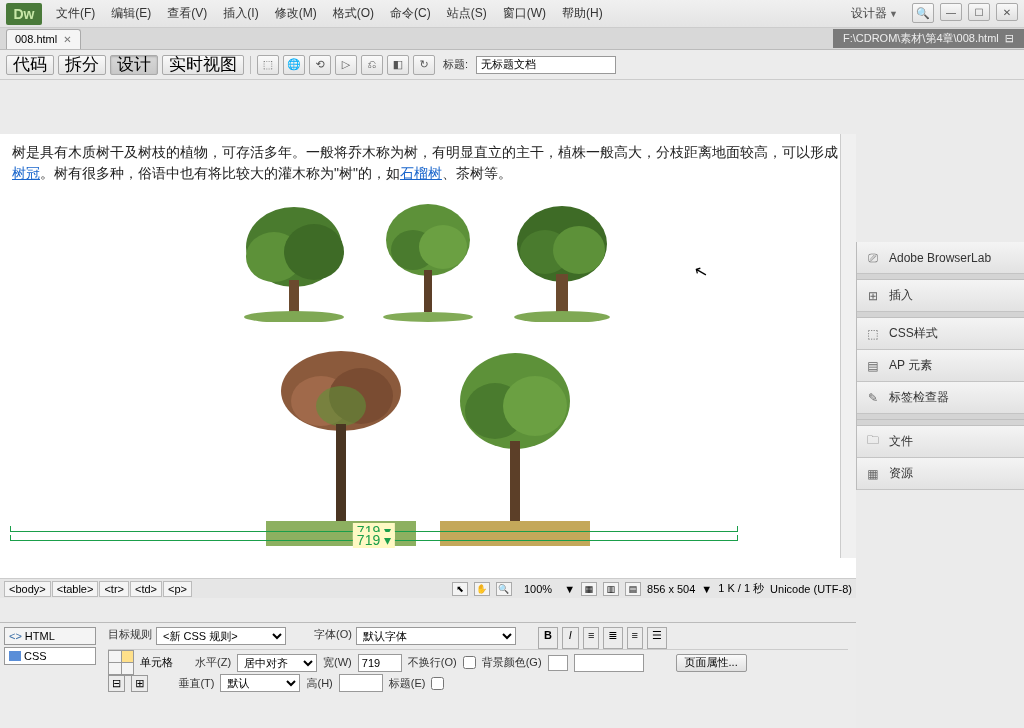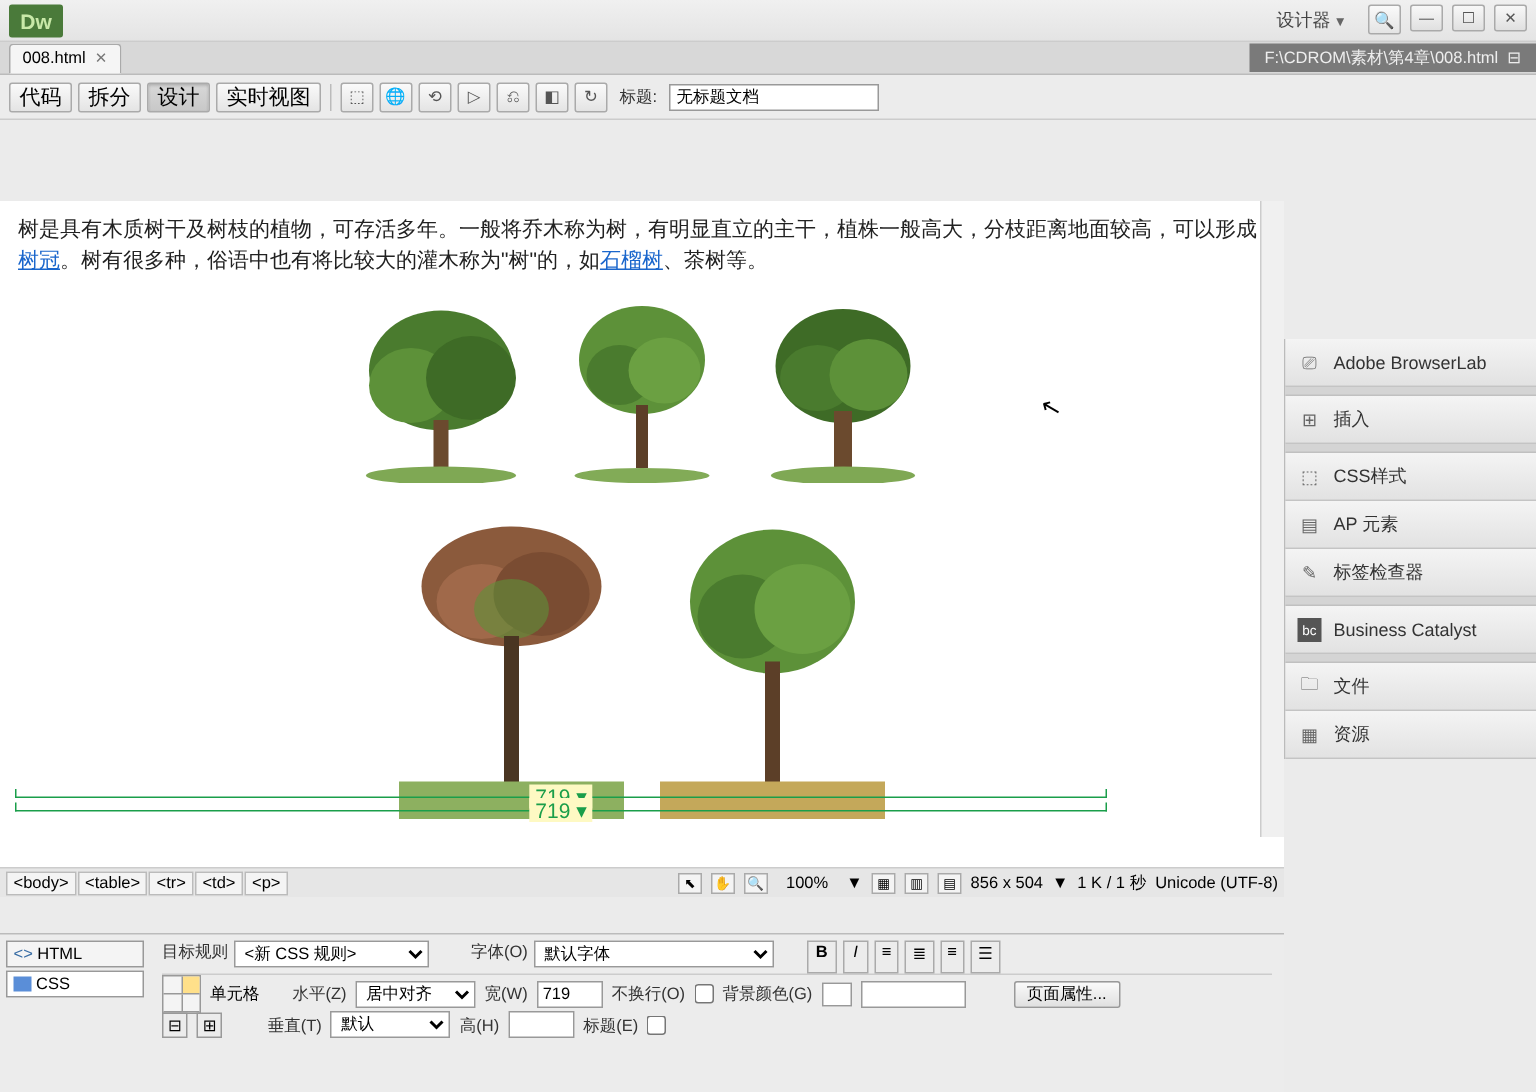--- a/index.html
+++ b/index.html
@@ -16,21 +16,21 @@
 .win-btn { width: 22px; height: 18px; background: linear-gradient(#f8f8f8,#e0e0e0); border: 1px solid #aaa; border-radius: 2px; display: flex; align-items: center; justify-content: center; font-size: 10px; color: #555; }
 
 
 .tabbar { height: 22px; background: #d8d8d8; border-bottom: 1px solid #bbb; display: flex; align-items: center; padding-left: 6px; }
 .tab { height: 20px; background: #f5f5f5; border: 1px solid #aaa; border-bottom: none; border-radius: 3px 3px 0 0; padding: 2px 8px; display: flex; align-items: center; gap: 6px; font-size: 11px; }
 .tab-close { font-size: 10px; color: #777; }
 .path-display { margin-left: auto; padding: 2px 10px; background: #7a7a7a; color: #eee; font-size: 11px; display: flex; align-items: center; gap: 6px; }
 
 
 .toolbar { height: 30px; background: #ececec; border-bottom: 1px solid #ccc; display: flex; align-items: center; padding: 0 6px; gap: 4px; }
-.tool-btn { height: 20px; padding: 1px 6px; background: linear-gradient(#fafafa,#e4e4e4); border: 1px solid #aaa; border-radius: 2px; font-size: 14px; display: flex; align-items: center; }
+.tool-btn { height: 20px; padding: 1px 6px; background: linear-gradient(#fafafa,#e4e4e4); border: 1px solid #aaa; border-radius: 2px; font-size: 17px; display: flex; align-items: center; }
 .tool-btn.active { background: linear-gradient(#d8d8d8,#c8c8c8); box-shadow: inset 0 1px 2px rgba(0,0,0,.2); }
 .tool-sep { width: 1px; height: 18px; background: #bbb; margin: 0 2px; }
 .tool-icon { width: 22px; height: 20px; background: linear-gradient(#fafafa,#e4e4e4); border: 1px solid #aaa; border-radius: 2px; display: flex; align-items: center; justify-content: center; font-size: 11px; color: #555; }
 .tool-label { font-size: 11px; color: #333; margin: 0 4px; }
 .tool-input { height: 18px; border: 1px solid #999; padding: 1px 4px; font-size: 11px; width: 140px; }
 
 
 .main-area { display: flex; height: 572px; align-items: center; }
 .document-area { width: 856px; display: flex; flex-direction: column; background: #fff; }
 .canvas-viewport { flex: 1; overflow: hidden; position: relative; background: #fff; }
@@ -78,20 +78,32 @@
 .cell-icon .a { flex:1; border-bottom:1px solid #999; display:flex;} .cell-icon .a>div{flex:1;border-right:1px solid #999;} .cell-icon .a>div:last-child{border:none;}
 
 .scrolltrack-v { position:absolute; right:0; top:0; bottom:20px; width:16px; background:#f0f0f0; border-left:1px solid #ccc;}
 .right-column .filler { flex:1; background:#e4e4e4; }
 </style>
 </head>
 <body>
 
 <div class="menubar">
   <div class="logo-dw">Dw</div>
+  <div class="menu-items">
+    <span class="menu-item">文件(F)</span>
+    <span class="menu-item">编辑(E)</span>
+    <span class="menu-item">查看(V)</span>
+    <span class="menu-item">插入(I)</span>
+    <span class="menu-item">修改(M)</span>
+    <span class="menu-item">格式(O)</span>
+    <span class="menu-item">命令(C)</span>
+    <span class="menu-item">站点(S)</span>
+    <span class="menu-item">窗口(W)</span>
+    <span class="menu-item">帮助(H)</span>
+  </div>
   <div class="right-menu">
     <span class="designer-label"><span>设计器</span><span class="dropdown-arrow">▼</span></span>
     <div class="tool-icon">🔍</div>
     <div class="win-btn">—</div>
     <div class="win-btn">☐</div>
     <div class="win-btn">✕</div>
   </div>
 </div>
 
 <div class="tabbar">
@@ -223,24 +235,20 @@
       </div>
     <div class="panel-collapsed">
         <span class="panel-icon">▤</span>
         <span>AP 元素</span>
       </div>
     <div class="panel-collapsed">
         <span class="panel-icon">✎</span>
         <span>标签检查器</span>
       </div>
     <div class="panel-gap"></div>
-    <div class="panel-collapsed">
-        <span class="panel-icon" style="background:#555;color:#fff;font-size:9px;padding:1px 2px;">bc</span>
-        <span>Business Catalyst</span>
-      </div>
     <div class="panel-gap"></div>
     <div class="panel-collapsed">
         <span class="panel-icon">🗀</span>
         <span>文件</span>
       </div>
     <div class="panel-collapsed">
         <span class="panel-icon">▦</span>
         <span>资源</span>
       </div>
     <div class="filler"></div>

